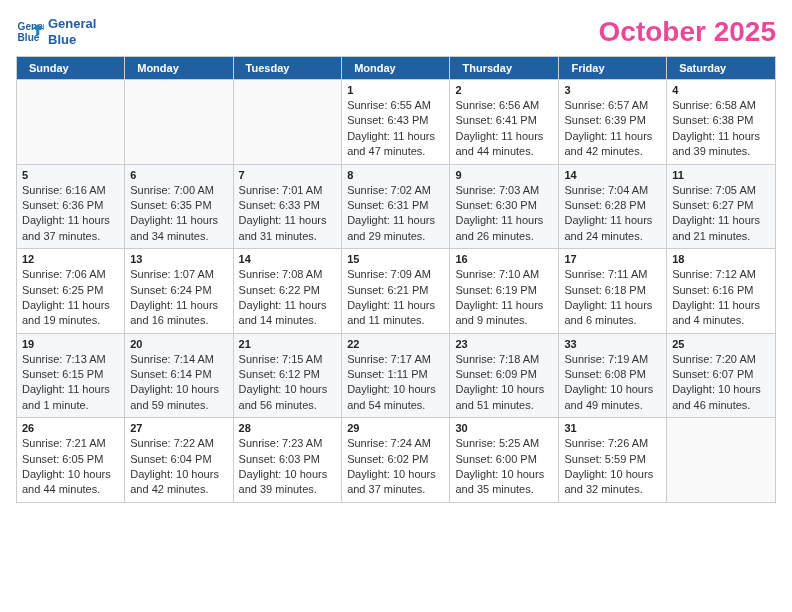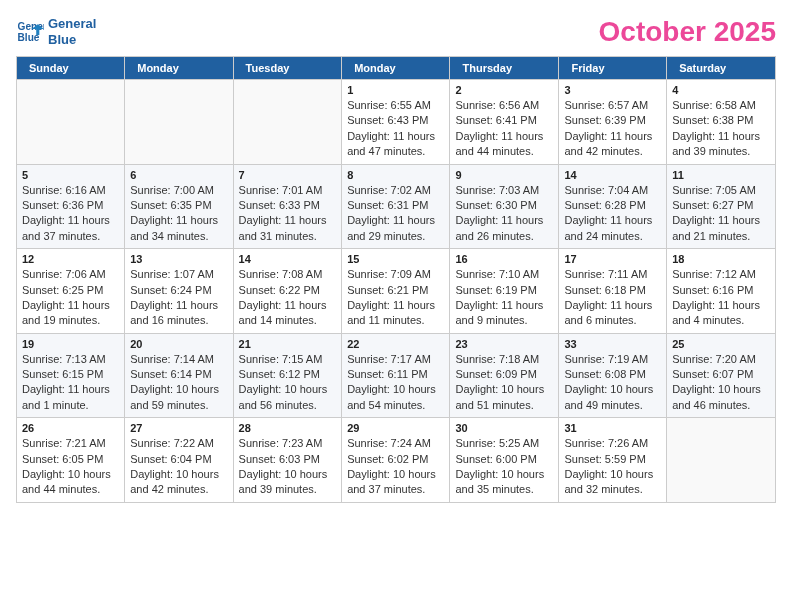--- a/index.html
+++ b/index.html
@@ -253,21 +253,21 @@
         </td>
         <td>
           <span class="day-num">21</span>
           <div class="day-info">Sunrise: 7:15 AM
 Sunset: 6:12 PM
 Daylight: 10 hours and 56 minutes.</div>
         </td>
         <td>
           <span class="day-num">22</span>
           <div class="day-info">Sunrise: 7:17 AM
-Sunset: 6:11 PM
+Sunset: 1:11 PM
 Daylight: 10 hours and 54 minutes.</div>
         </td>
         <td>
           <span class="day-num">23</span>
           <div class="day-info">Sunrise: 7:18 AM
 Sunset: 6:09 PM
 Daylight: 10 hours and 51 minutes.</div>
         </td>
         <td>
           <span class="day-num">33</span>

